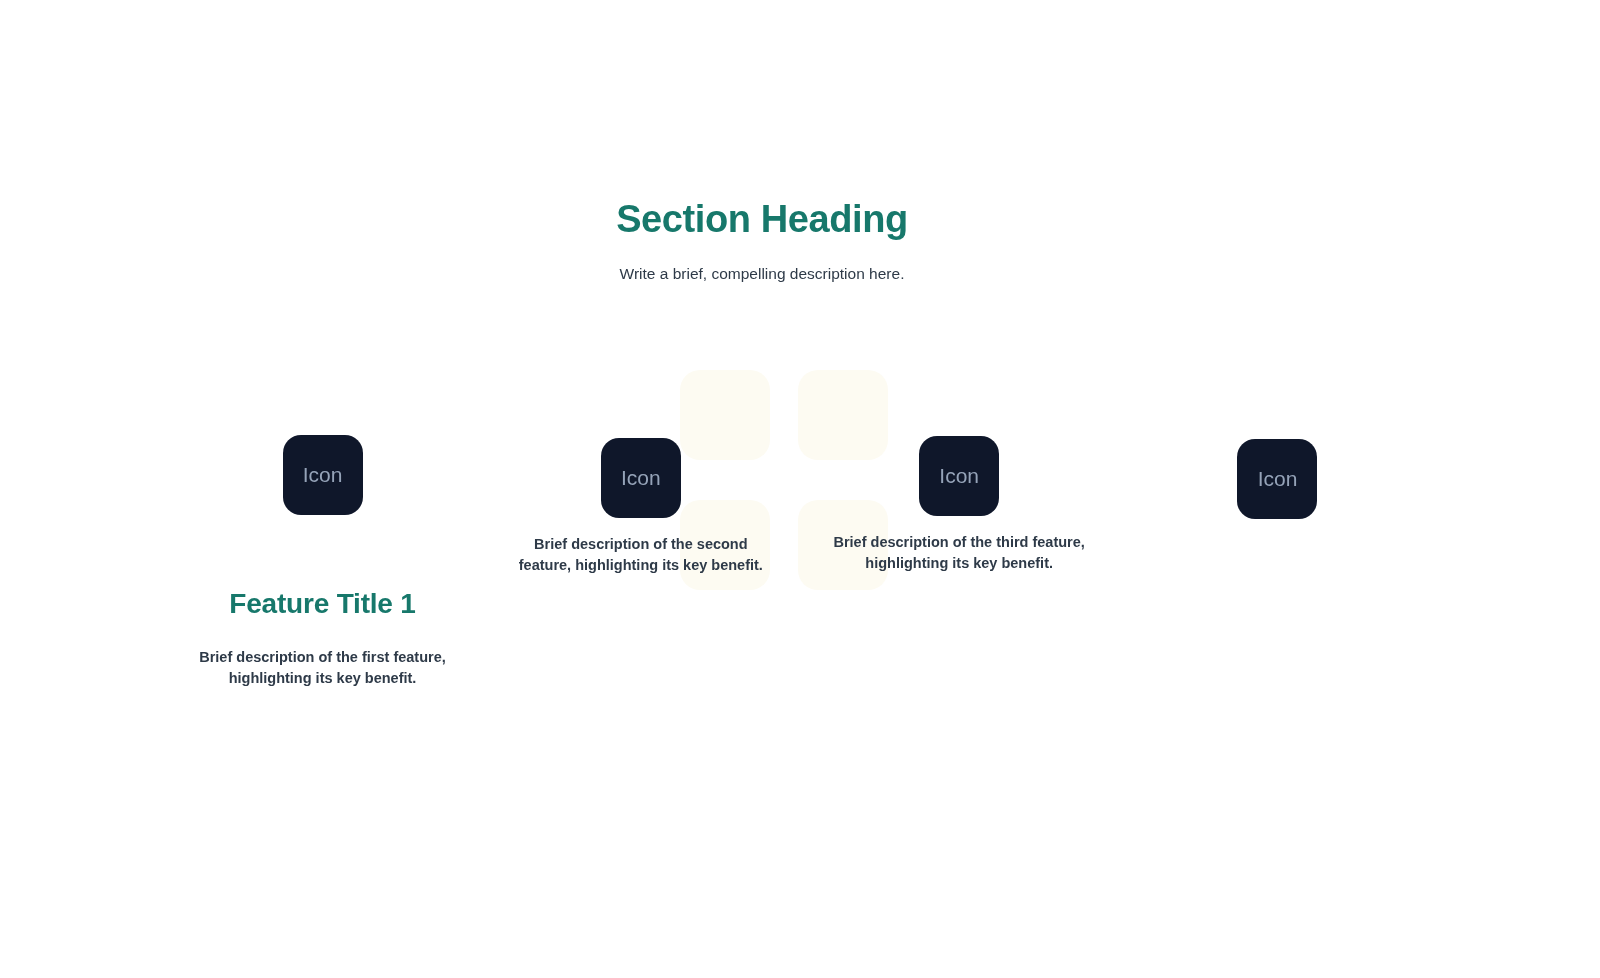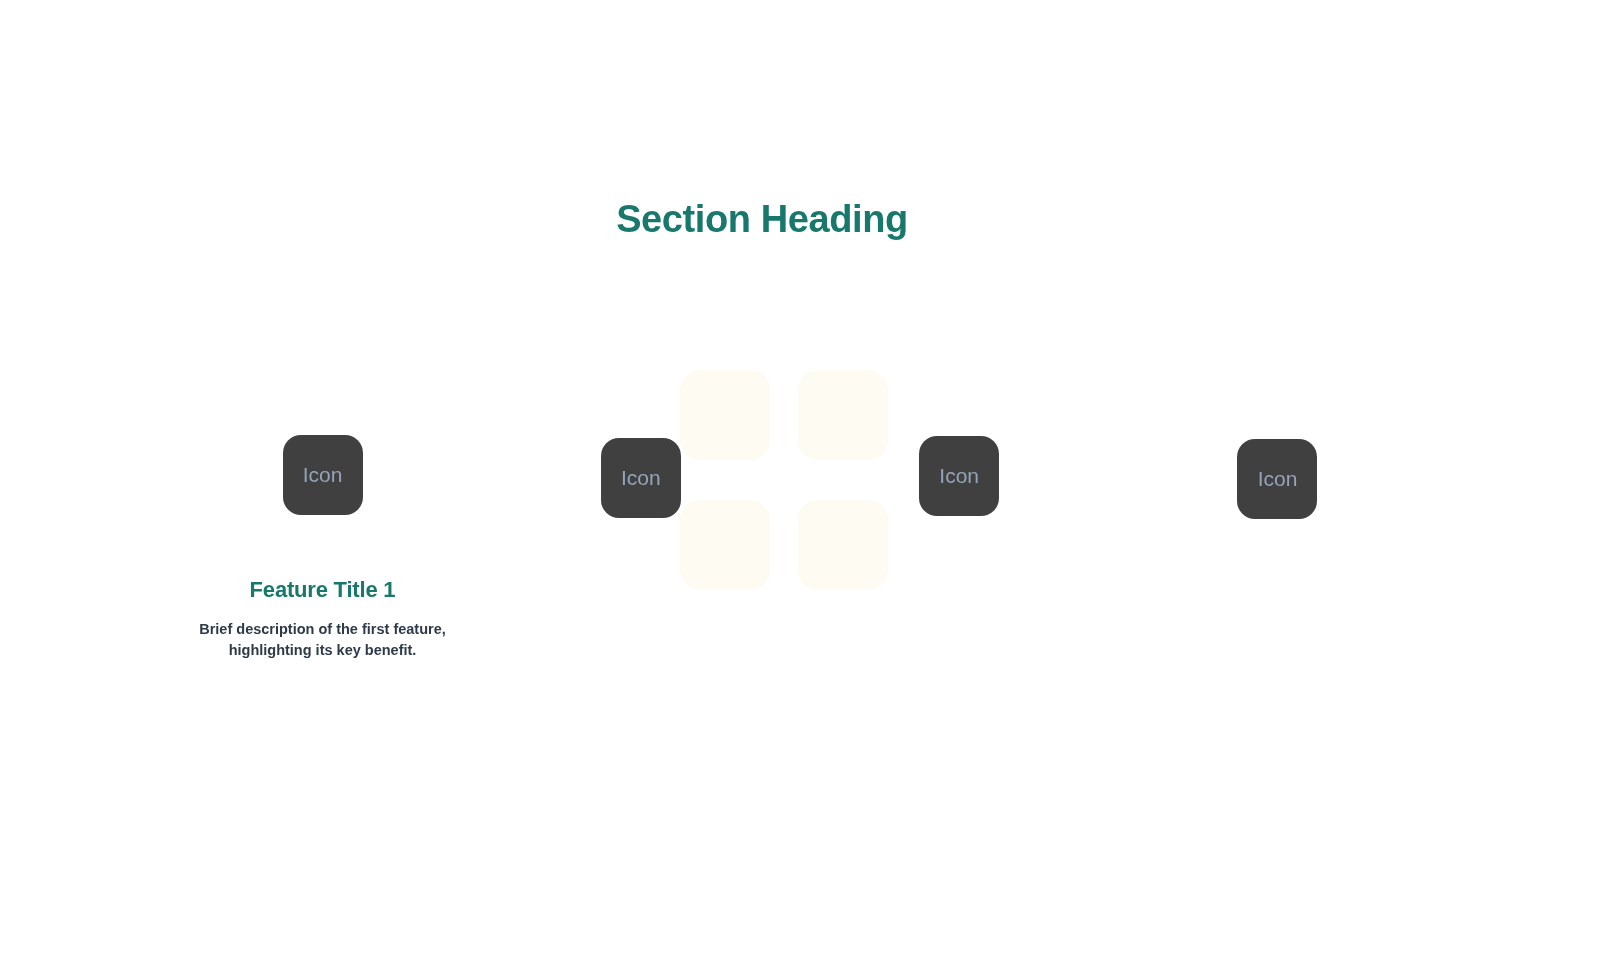--- a/index.html
+++ b/index.html
@@ -88,36 +88,36 @@
   
   .feature.f1 { margin-top: 15px; }
   .feature.f2 { margin-top: 18px; }
   .feature.f3 { margin-top: 16px; }
   .feature.f4 { margin-top: 19px; }
 
   .icon-box {
     width: 80px;
     height: 80px;
     border-radius: 18px;
-    background: #404040;
+    background: #0f172a;
     display: flex;
     align-items: center;
     justify-content: center;
     box-sizing: border-box;
   }
   .icon-box-label {
     font-size: 21px;
     font-weight: 400;
     color: #95a3b8;
     line-height: 24px;
   }
   .feature-title {
-    margin: 0;
+    margin: 14px;
     padding-top: 62px;
-    font-size: 22px;
+    font-size: 28px;
     font-weight: 700;
     letter-spacing: -0.2px;
     color: #17786b;
     line-height: 26px;
   }
   .feature-desc {
     margin: 0;
     padding-top: 16px;
     width: 265px;
     font-size: 14.5px;
@@ -131,42 +131,45 @@
 
 <div id="deco-grid">
   <div class="deco-square deco-tl"></div>
   <div class="deco-square deco-tr"></div>
   <div class="deco-square deco-bl"></div>
   <div class="deco-square deco-br"></div>
 </div>
 
 <div id="header">
   <h1 id="section-heading">Section Heading</h1>
+  <p id="section-subheading">Write a brief, compelling description here.</p>
 </div>
 
 <div id="features">
 
   <div class="feature f1">
     <div class="icon-box">
       <span class="icon-box-label">Icon</span>
     </div>
     <h3 class="feature-title">Feature Title 1</h3>
     <p class="feature-desc">Brief description of the first feature, highlighting its key benefit.</p>
   </div>
 
   <div class="feature f2">
     <div class="icon-box">
       <span class="icon-box-label">Icon</span>
     </div>
+    <p class="feature-desc">Brief description of the second feature, highlighting its key benefit.</p>
   </div>
 
   <div class="feature f3">
     <div class="icon-box">
       <span class="icon-box-label">Icon</span>
     </div>
+    <p class="feature-desc">Brief description of the third feature, highlighting its key benefit.</p>
   </div>
 
   <div class="feature f4">
     <div class="icon-box">
       <span class="icon-box-label">Icon</span>
     </div>
   </div>
 
 </div>
 

